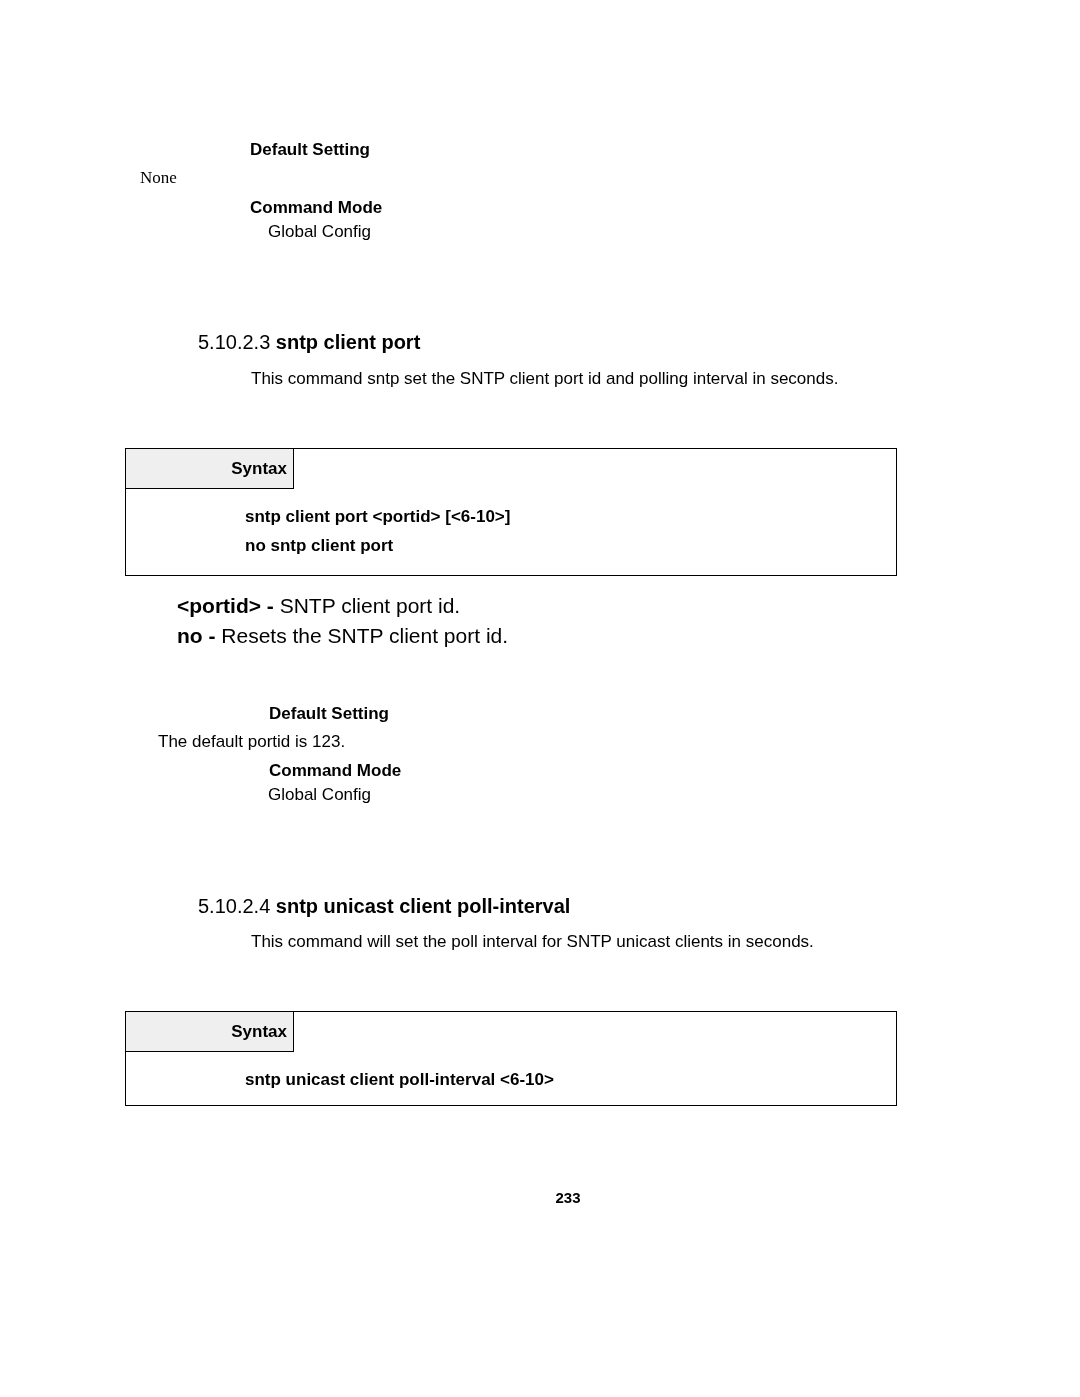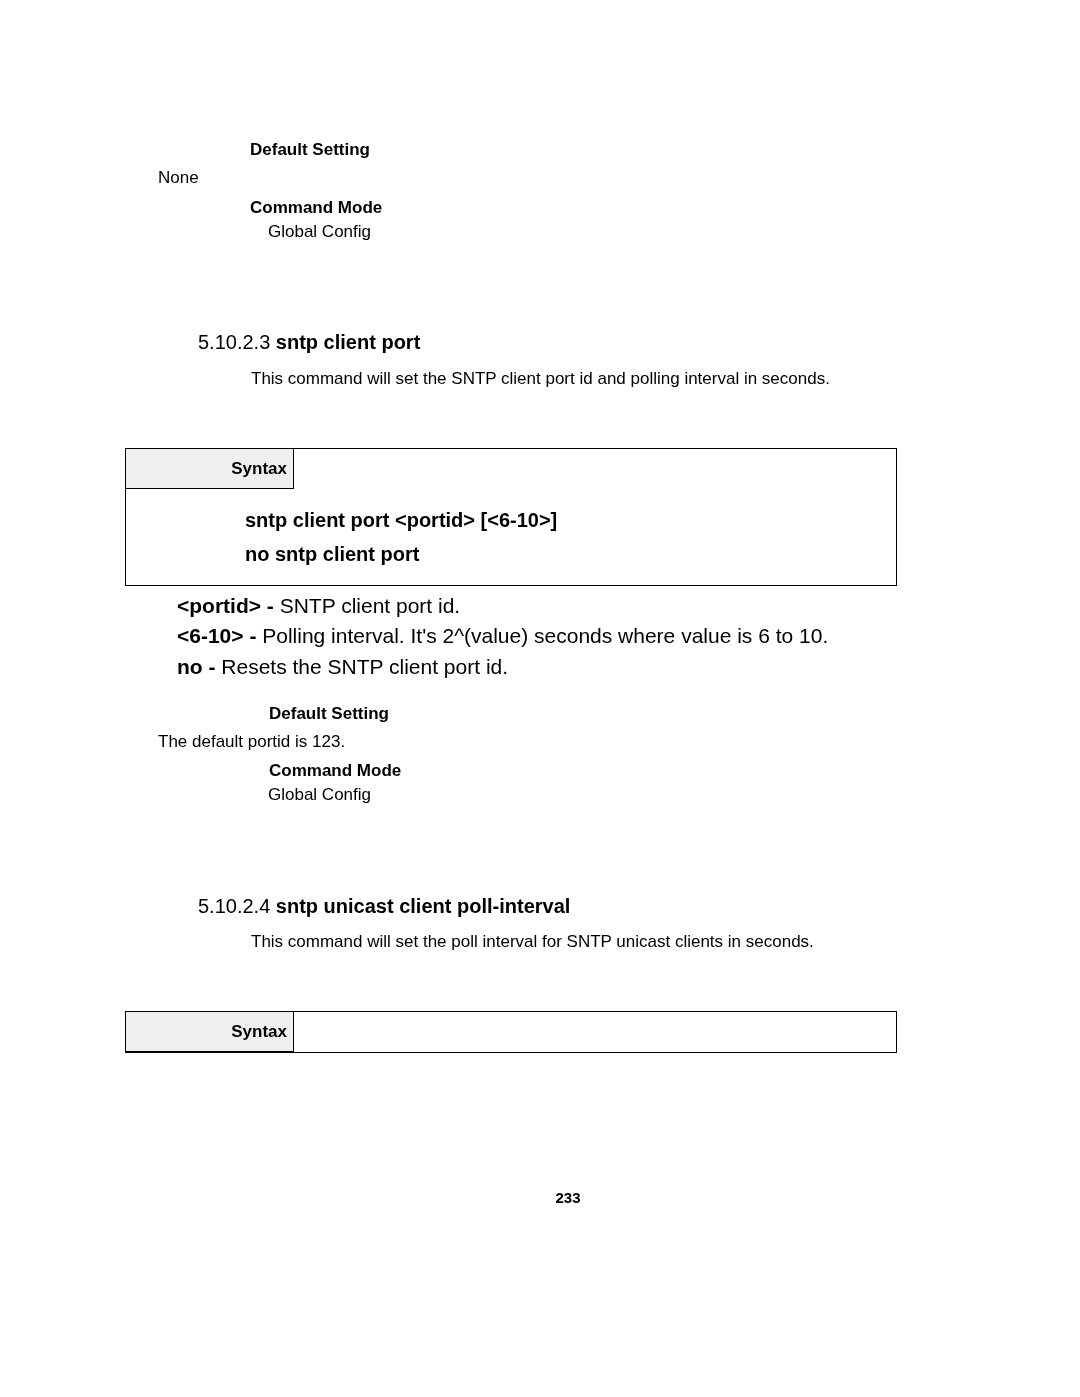--- a/index.html
+++ b/index.html
@@ -55,21 +55,21 @@
     justify-content: flex-end;
     padding-right: 6px;
     box-sizing: border-box;
     font-weight: bold;
     font-size: 17px;
     padding-left: 32px;
   }
   .syntax-body {
     padding: 14px 0 14px 119px;
     font-weight: bold;
-    font-size: 20px;
+    font-size: 17px;
     line-height: 1.7;
   }
   .params {
     font-size: 21px;
     line-height: 1.45;
   }
   .params b {
     font-weight: bold;
   }
   .page-number {
@@ -77,61 +77,61 @@
     font-size: 15px;
   }
 </style>
 </head>
 <body>
 
 <div class="page">
   <div class="content">
 
     <div style="position:absolute; left:222px; top:140px;" class="label-bold">Default Setting</div>
-    <div style="position:absolute; left:130px; top:168px;" class="body-text">None</div>
+    <div style="position:absolute; left:112px; top:168px;font-family:Liberation Serif, serif;" class="body-text">None</div>
     <div style="position:absolute; left:222px; top:198px;" class="label-bold">Command Mode</div>
     <div style="position:absolute; left:240px; top:222px;" class="body-text">Global Config</div>
 
     <div style="position:absolute; left:170px; top:331px;" class="section-heading">
       <span class="num">5.10.2.3 </span><span class="title">sntp client port</span>
     </div>
-    <div style="position:absolute; left:223px; top:369px;" class="body-text">This command will set the SNTP client port id and polling interval in seconds.</div>
+    <div style="position:absolute; left:223px; top:369px;" class="body-text">This command sntp set the SNTP client port id and polling interval in seconds.</div>
 
     <div class="syntax-box" style="position:absolute; left:97px; top:448px; width:770px;">
       <div class="syntax-header-cell">Syntax</div>
       <div class="syntax-body">
         <div>sntp client port &lt;portid&gt; [&lt;6-10&gt;]</div>
         <div>no sntp client port</div>
       </div>
     </div>
 
     <div class="params" style="position:absolute; left:149px; top:591px; width:740px;">
       <div>
         <b>&lt;portid&gt; - </b><span>SNTP client port id.</span>
-      </div>
-      <div>
-        <b>&lt;6-10&gt; - </b><span>Polling interval. It's 2^(value) seconds where value is 6 to 10.</span>
       </div>
       <div>
         <b>no - </b><span>Resets the SNTP client port id.</span>
       </div>
     </div>
 
     <div style="position:absolute; left:241px; top:704px;" class="label-bold">Default Setting</div>
     <div style="position:absolute; left:130px; top:732px;" class="body-text">The default portid is 123.</div>
     <div style="position:absolute; left:241px; top:761px;" class="label-bold">Command Mode</div>
     <div style="position:absolute; left:240px; top:785px;" class="body-text">Global Config</div>
 
     <div style="position:absolute; left:170px; top:895px;" class="section-heading">
       <span class="num">5.10.2.4 </span><span class="title">sntp unicast client poll-interval</span>
     </div>
     <div style="position:absolute; left:223px; top:932px;" class="body-text">This command will set the poll interval for SNTP unicast clients in seconds.</div>
 
     <div class="syntax-box" style="position:absolute; left:97px; top:1011px; width:770px;">
       <div class="syntax-header-cell">Syntax</div>
+      <div class="syntax-body" style="padding-bottom:10px;">
+        <div>sntp unicast client poll-interval &lt;6-10&gt;</div>
+      </div>
     </div>
 
     <div style="position:absolute; left:0; width:1080px; top:1189px; text-align:center;">
       <span class="page-number">233</span>
     </div>
 
   </div>
 </div>
 
 </body></html>

